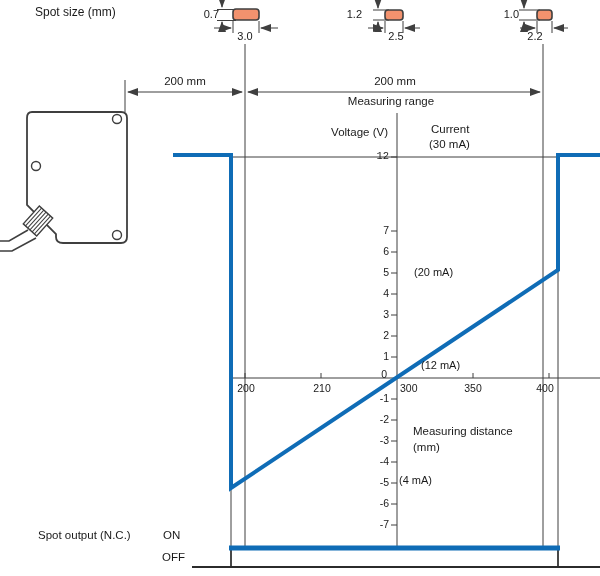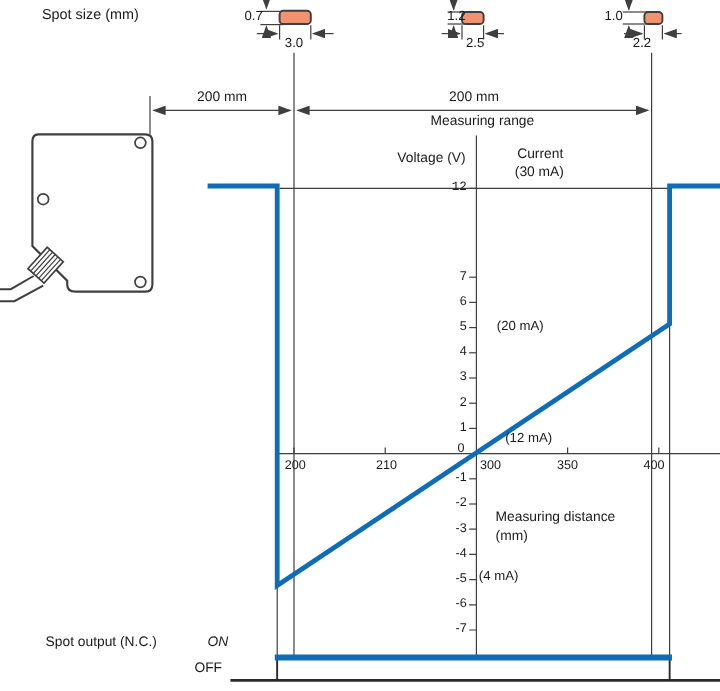--- a/index.html
+++ b/index.html
@@ -122,28 +122,28 @@
     <line x1="192" y1="567" x2="600" y2="567" stroke="#2b2b2b" stroke-width="2.2"></line>
     <line x1="231" y1="546" x2="231" y2="567" stroke="#2b2b2b" stroke-width="1.5"></line>
     <line x1="558" y1="546" x2="558" y2="567" stroke="#2b2b2b" stroke-width="1.5"></line>
     <line x1="229" y1="548" x2="560" y2="548" stroke="#0f6cb6" stroke-width="5"></line>
   </svg>
 
   <div class="lbl t12" style="left:35px;top:6px;">Spot size (mm)</div>
 
   <div class="lbl" style="right:381px;top:8px;">0.7</div>
   <div class="lbl ctr" style="left:245px;top:30px;">3.0</div>
-  <div class="lbl" style="right:212px;top:8px;">1.2</div>
+  <div class="lbl" style="right:238px;top:8px;">1.2</div>
   <div class="lbl ctr" style="left:396px;top:30px;">2.5</div>
   <div class="lbl" style="right:81px;top:8px;">1.0</div>
   <div class="lbl ctr" style="left:535px;top:30px;">2.2</div>
 
   <div class="lbl t115 ctr" style="left:185px;top:75px;">200 mm</div>
   <div class="lbl t115 ctr" style="left:395px;top:75px;">200 mm</div>
-  <div class="lbl t115 ctr" style="left:402px;top:95px;">Measuring range</div>
+  <div class="lbl t115 ctr" style="left:391px;top:95px;">Measuring range</div>
 
   <div class="lbl t115" style="right:212px;top:126px;">Voltage (V)</div>
   <div class="lbl t115" style="left:431px;top:123px;">Current</div>
   <div class="lbl t115" style="left:429px;top:138px;text-align:center;">(30 mA)</div>
 
   <div class="lbl tick" style="right:211px;top:150px;font-family:Liberation Mono, monospace;">12</div>
   <div class="lbl tick" style="right:211px;top:224px;">7</div>
   <div class="lbl tick" style="right:211px;top:245px;">6</div>
   <div class="lbl tick" style="right:211px;top:266px;">5</div>
   <div class="lbl tick" style="right:211px;top:287px;">4</div>
@@ -166,16 +166,16 @@
   <div class="lbl tick ctr" style="left:545px;top:382px;">400</div>
 
   <div class="lbl" style="left:399px;top:266px;margin-left:15px;">(20 mA)</div>
   <div class="lbl" style="left:421px;top:359px;">(12 mA)</div>
   <div class="lbl" style="left:399px;top:474px;">(4 mA)</div>
 
   <div class="lbl t115" style="left:413px;top:425px;">Measuring distance</div>
   <div class="lbl t115" style="left:413px;top:441px;">(mm)</div>
 
   <div class="lbl t115" style="left:38px;top:529px;">Spot output (N.C.)</div>
-  <div class="lbl t115" style="left:173px;top:529px;font-style:italic;">ON</div>
+  <div class="lbl t115" style="left:163px;top:529px;">ON</div>
   <div class="lbl t115" style="left:162px;top:551px;">OFF</div>
 
 </div>
 
 </body></html>

